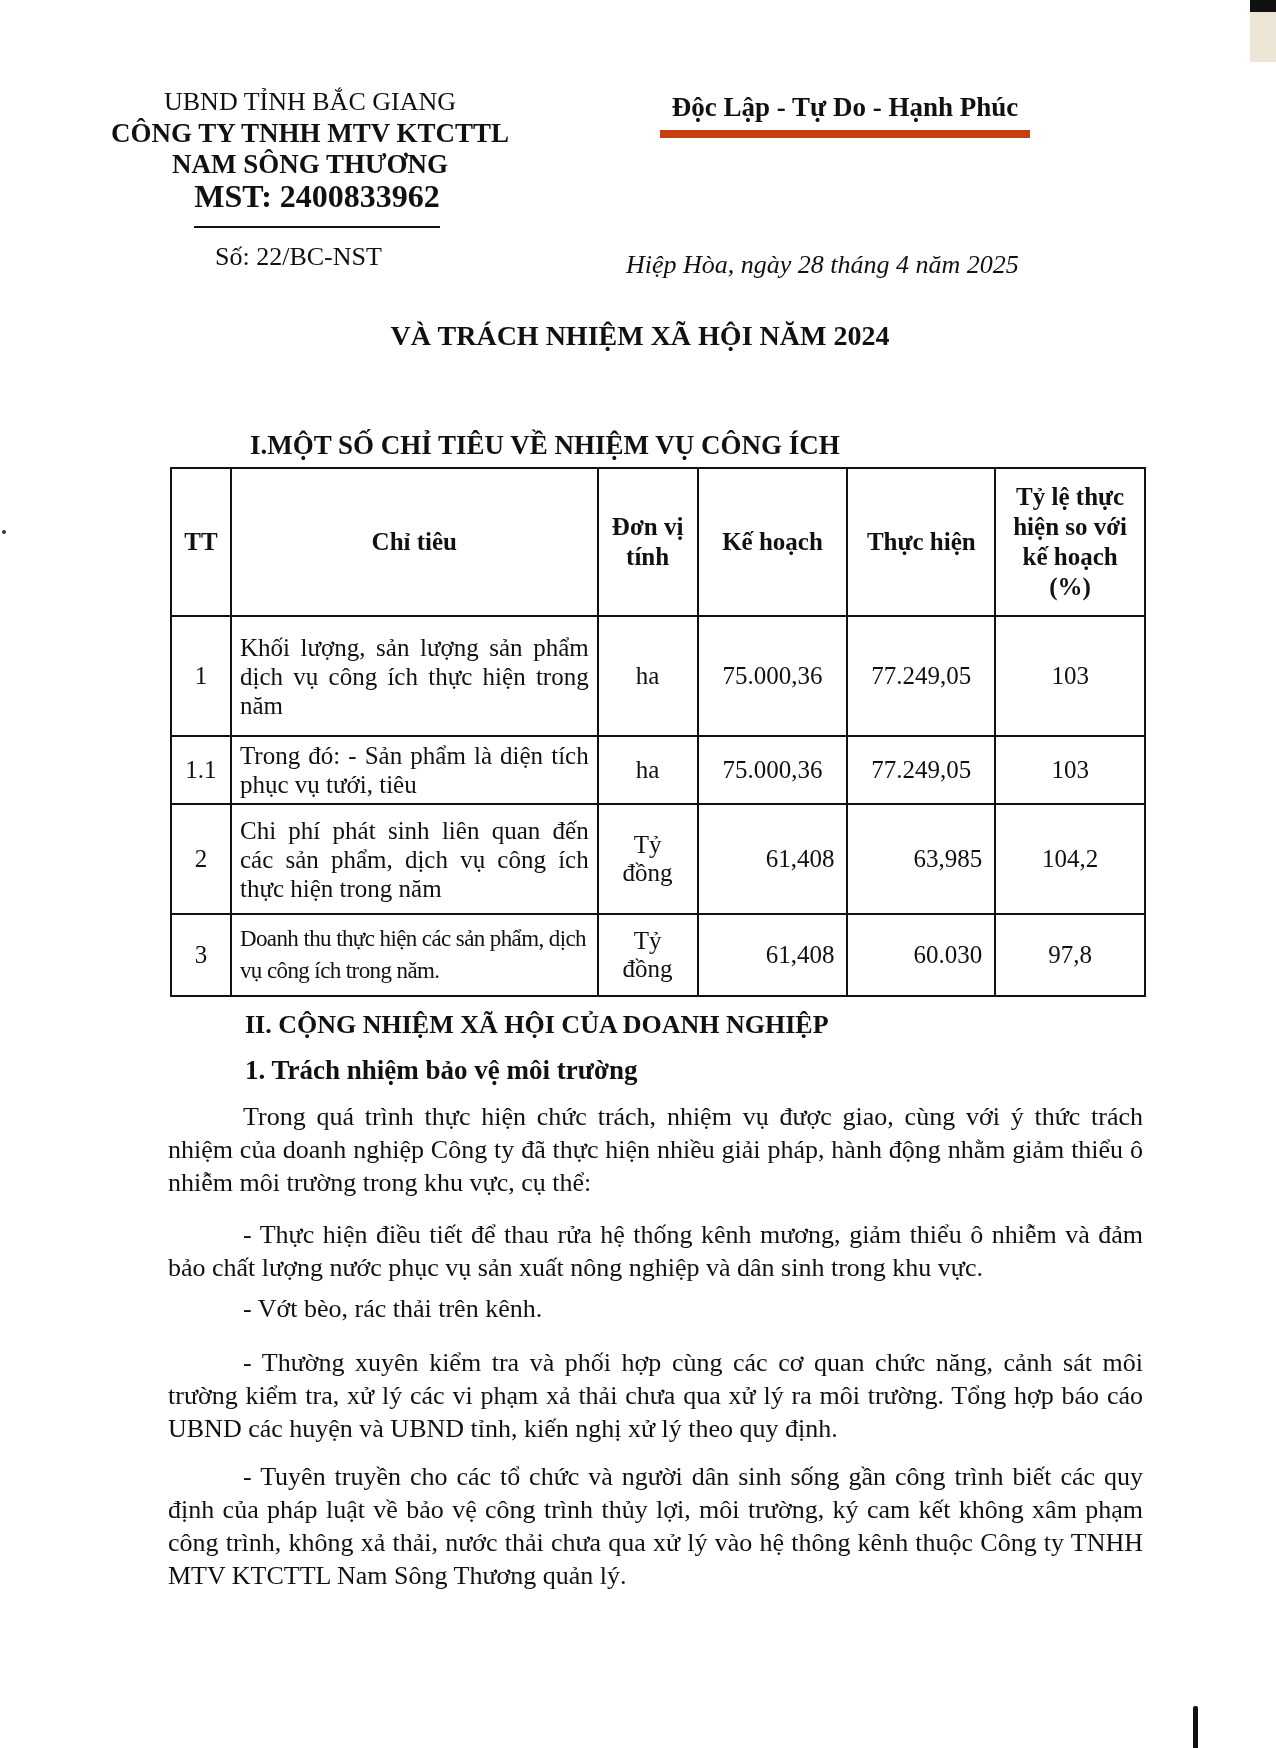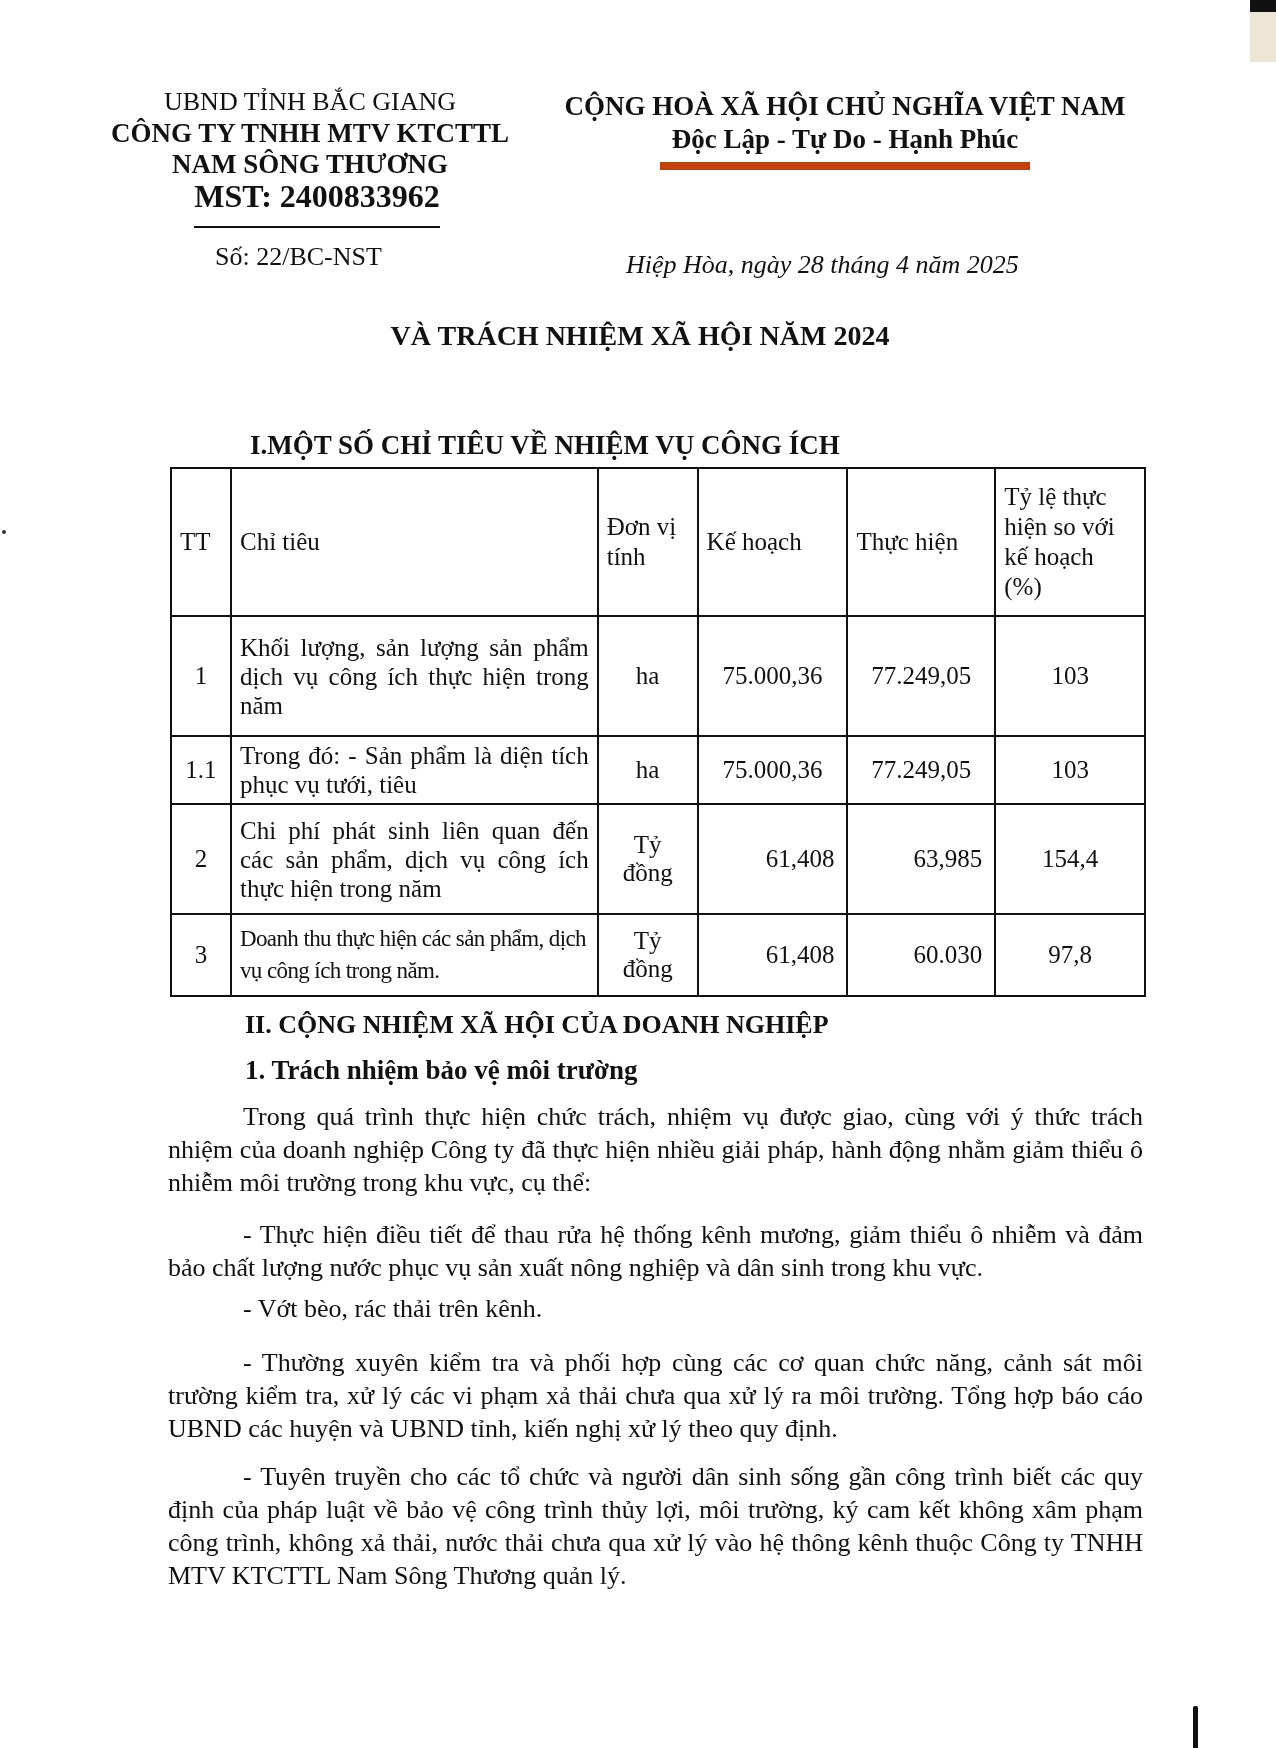--- a/index.html
+++ b/index.html
@@ -21,21 +21,21 @@
   .hdr-right .r1 { font-size:27px; line-height:32px; font-weight:bold; }
   .hdr-right .r2 { font-size:27px; line-height:34px; font-weight:bold; display:inline-block; border-bottom:8px solid #c2410c; padding:0 12px 6px 12px; }
   .docno { position:absolute; left:215px; top:242px; font-size:26px; }
   .place-date { position:absolute; left:626px; top:250px; font-size:26px; font-style:italic; }
 
   .title { position:absolute; left:160px; top:318px; width:960px; text-align:center; font-weight:bold; font-size:28px; line-height:36px; }
   .sec1 { position:absolute; left:250px; top:430px; font-weight:bold; font-size:27px; }
 
   table.kpi { position:absolute; left:170px; top:467px; width:976px; border-collapse:collapse; font-size:25px; }
   table.kpi th, table.kpi td { border:2px solid #111; padding:4px 8px; vertical-align:middle; }
-  table.kpi th { font-weight:normal; text-align:left; line-height:30px;margin-left:19px; }
+  table.kpi th { font-weight:bold; text-align:center; line-height:30px;margin-left:19px; }
   table.kpi td.c { text-align:center; }
   table.kpi td.r { text-align:right; padding-right:12px; }
   table.kpi td.j { text-align:justify; line-height:29px; }
   table.kpi td.narrow { font-size:23px; letter-spacing:-0.6px; line-height:32px; }
 
   .sec2 { position:absolute; left:245px; top:1010px; font-weight:bold; font-size:26px; }
   .sub1 { position:absolute; left:245px; top:1055px; font-weight:bold; font-size:27px; }
   .body { position:absolute; left:168px; width:975px; font-size:26px; line-height:33px; text-align:justify; }
   .body p { margin:0; text-indent:75px; }
 </style>
@@ -49,21 +49,20 @@
 <div class="dot" style="left:2px;top:530px;"></div>
 
 <div class="hdr-left">
   <div class="l1">UBND TỈNH BẮC GIANG</div>
   <div class="l2">CÔNG TY TNHH MTV KTCTTL</div>
   <div class="l3">NAM  SÔNG THƯƠNG</div>
   <div><span class="l4">MST: 2400833962</span></div>
 </div>
 
 <div class="hdr-right">
-  <div class="r1">CỘNG HOÀ XÃ HỘI CHỦ NGHĨA VIỆT NAM</div>
   <div><span class="r2">Độc Lập - Tự Do - Hạnh Phúc</span></div>
 </div>
 
 <div class="docno">Số: 22/BC-NST</div>
 <div class="place-date">Hiệp Hòa, ngày 28 tháng 4 năm 2025</div>
 
 <div class="title">
   <div>VÀ TRÁCH NHIỆM XÃ HỘI NĂM 2024</div>
 </div>
 
@@ -102,21 +101,21 @@
     <td class="c">75.000,36</td>
     <td class="c">77.249,05</td>
     <td class="c">103</td>
   </tr>
   <tr style="height:110px">
     <td class="c">2</td>
     <td class="j">Chi phí phát sinh liên quan đến các sản phẩm, dịch vụ công ích thực hiện trong năm</td>
     <td class="c">Tỷ đồng</td>
     <td class="r">61,408</td>
     <td class="r">63,985</td>
-    <td class="c">154,4</td>
+    <td class="c">104,2</td>
   </tr>
   <tr style="height:82px">
     <td class="c">3</td>
     <td class="narrow">Doanh thu thực hiện các sản phẩm, dịch vụ công ích trong năm.</td>
     <td class="c">Tỷ đồng</td>
     <td class="r">61,408</td>
     <td class="r">60.030</td>
     <td class="c">97,8</td>
   </tr>
 </tbody>

